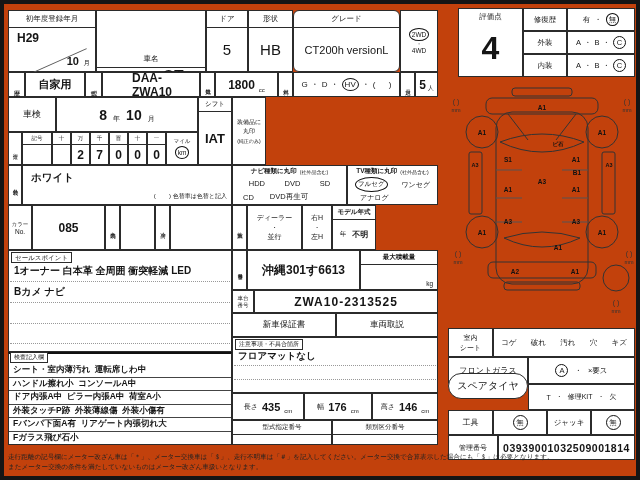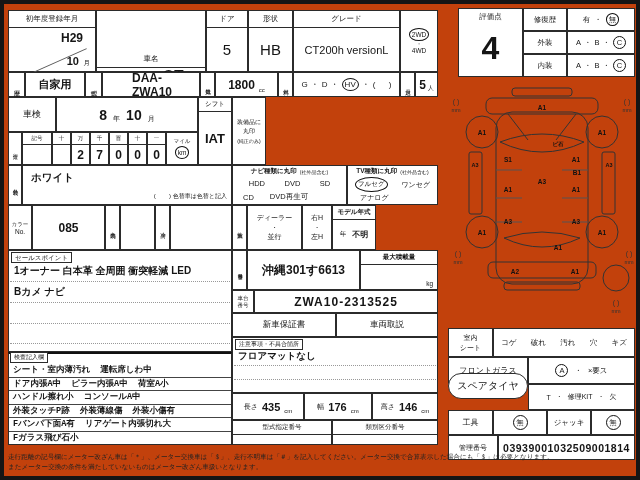--- a/index.html
+++ b/index.html
@@ -15,52 +15,52 @@
   .vl{writing-mode:vertical-rl;text-orientation:upright;font-size:6.5px;line-height:1.05;}
   .b{font-weight:bold;}
   .pre{white-space:pre;}
   .circ{display:inline-flex;align-items:center;justify-content:center;border:1.3px solid #111;
         border-radius:50%;min-width:15px;height:15px;padding:0 2px;box-sizing:border-box;}
   .circ.smc{min-width:13px;height:13px;}
   .tab{position:absolute;border:1px solid #2b2b2b;font-size:6.5px;line-height:9px;padding:0 3px;
        background:#fff;z-index:5;}
   .dotrule{position:absolute;height:0;border-bottom:1px dotted #999;}
   .insp-row{flex:1;display:flex;align-items:center;padding-left:4px;border-bottom:1px solid #444;
-            font-size:8.5px;font-weight:bold;overflow:hidden;font-family:Liberation Mono, monospace;}
+            font-size:8.5px;font-weight:bold;overflow:hidden;}
   .insp-row:last-child{border-bottom:none;}
   svg text{font-family:"Liberation Sans","DejaVu Sans",sans-serif;}
 </style>
 </head>
 <body>
 
 <div id="sheet">
   <div class="frame"></div>
 
   <div class="c col" style="left:8px;top:10px;width:88px;height:62px;">
     <div class="hd" style="height:16px;">初年度登録年月</div>
     <div style="position:relative;flex:1;">
       <div class="nb" style="position:absolute;left:3px;top:36px;width:78px;border-top:1px solid #555;transform:rotate(-24deg);"></div>
-      <span class="b" style="position:absolute;left:8px;top:3px;font-size:12px;margin-left:44px;">H29</span>
+      <span class="b" style="position:absolute;left:8px;top:3px;font-size:12px;">H29</span>
       <span class="b" style="position:absolute;right:16px;bottom:4px;font-size:11px;">10</span>
       <span style="position:absolute;right:5px;bottom:3px;font-size:6.5px;">月</span>
     </div>
   </div>
   <div class="c col" style="left:96px;top:10px;width:110px;height:62px;">
     <div class="hd" style="height:16px;margin-top:40px;">車名</div>
     <div class="fc" style="flex:1;font-size:16px;padding-left:44px;">CT</div>
   </div>
   <div class="c col" style="left:206px;top:10px;width:42px;height:62px;">
     <div class="hd" style="height:16px;">ドア</div>
     <div class="fc" style="flex:1;font-size:15px;">5</div>
   </div>
   <div class="c col" style="left:248px;top:10px;width:45px;height:62px;">
     <div class="hd" style="height:16px;">形状</div>
     <div class="fc" style="flex:1;font-size:15px;">HB</div>
   </div>
-  <div class="c col" style="left:293px;top:10px;width:107px;height:62px;">
+  <div class="c col" style="left:293px;top:10px;width:107px;height:62px;border-radius:6px;">
     <div class="hd" style="height:16px;">グレード</div>
     <div class="fc" style="flex:1;font-size:11px;">CT200h versionL</div>
   </div>
   <div class="c col" style="left:400px;top:10px;width:38px;height:62px;justify-content:center;align-items:center;gap:1px;">
     <span class="circ smc" style="font-size:6.5px;">2WD</span>
     <span style="font-size:6px;line-height:4px;">・</span>
     <span style="font-size:6.5px;">4WD</span>
   </div>
 
   <div class="c fc" style="left:8px;top:72px;width:17px;height:25px;">
@@ -274,22 +274,22 @@
     <div class="hd" style="height:13px;font-size:6.5px;">型式指定番号</div>
     <div style="flex:1;"></div>
   </div>
   <div class="c col" style="left:332px;top:420px;width:106px;height:25px;">
     <div class="hd" style="height:13px;font-size:6.5px;">類別区分番号</div>
     <div style="flex:1;"></div>
   </div>
 
   <div class="c col" style="left:8px;top:352px;width:224px;height:93px;border-top:2px solid #111;padding-top:10px;">
     <div class="insp-row pre">シート・室内薄汚れ  運転席しわ中</div>
+    <div class="insp-row pre">ハンドル擦れ小  コンソールA中</div>
     <div class="insp-row pre">ドア内張A中  ピラー内張A中  荷室A小</div>
-    <div class="insp-row pre">ハンドル擦れ小  コンソールA中</div>
     <div class="insp-row pre">外装タッチP跡  外装薄線傷  外装小傷有</div>
     <div class="insp-row pre">Fバンパ下面A有  リアゲート内張切れ大</div>
     <div class="insp-row pre">Fガラス飛び石小</div>
   </div>
   <div class="tab" style="left:10px;top:352px;font-size:6px;">検査記入欄</div>
 
   <div class="c col" style="left:458px;top:8px;width:65px;height:69px;border-width:1.5px;">
     <div class="fc" style="height:16px;font-size:7.5px;">評価点</div>
     <div class="fc b" style="flex:1;font-size:32px;margin-top:-4px;">4</div>
   </div>

